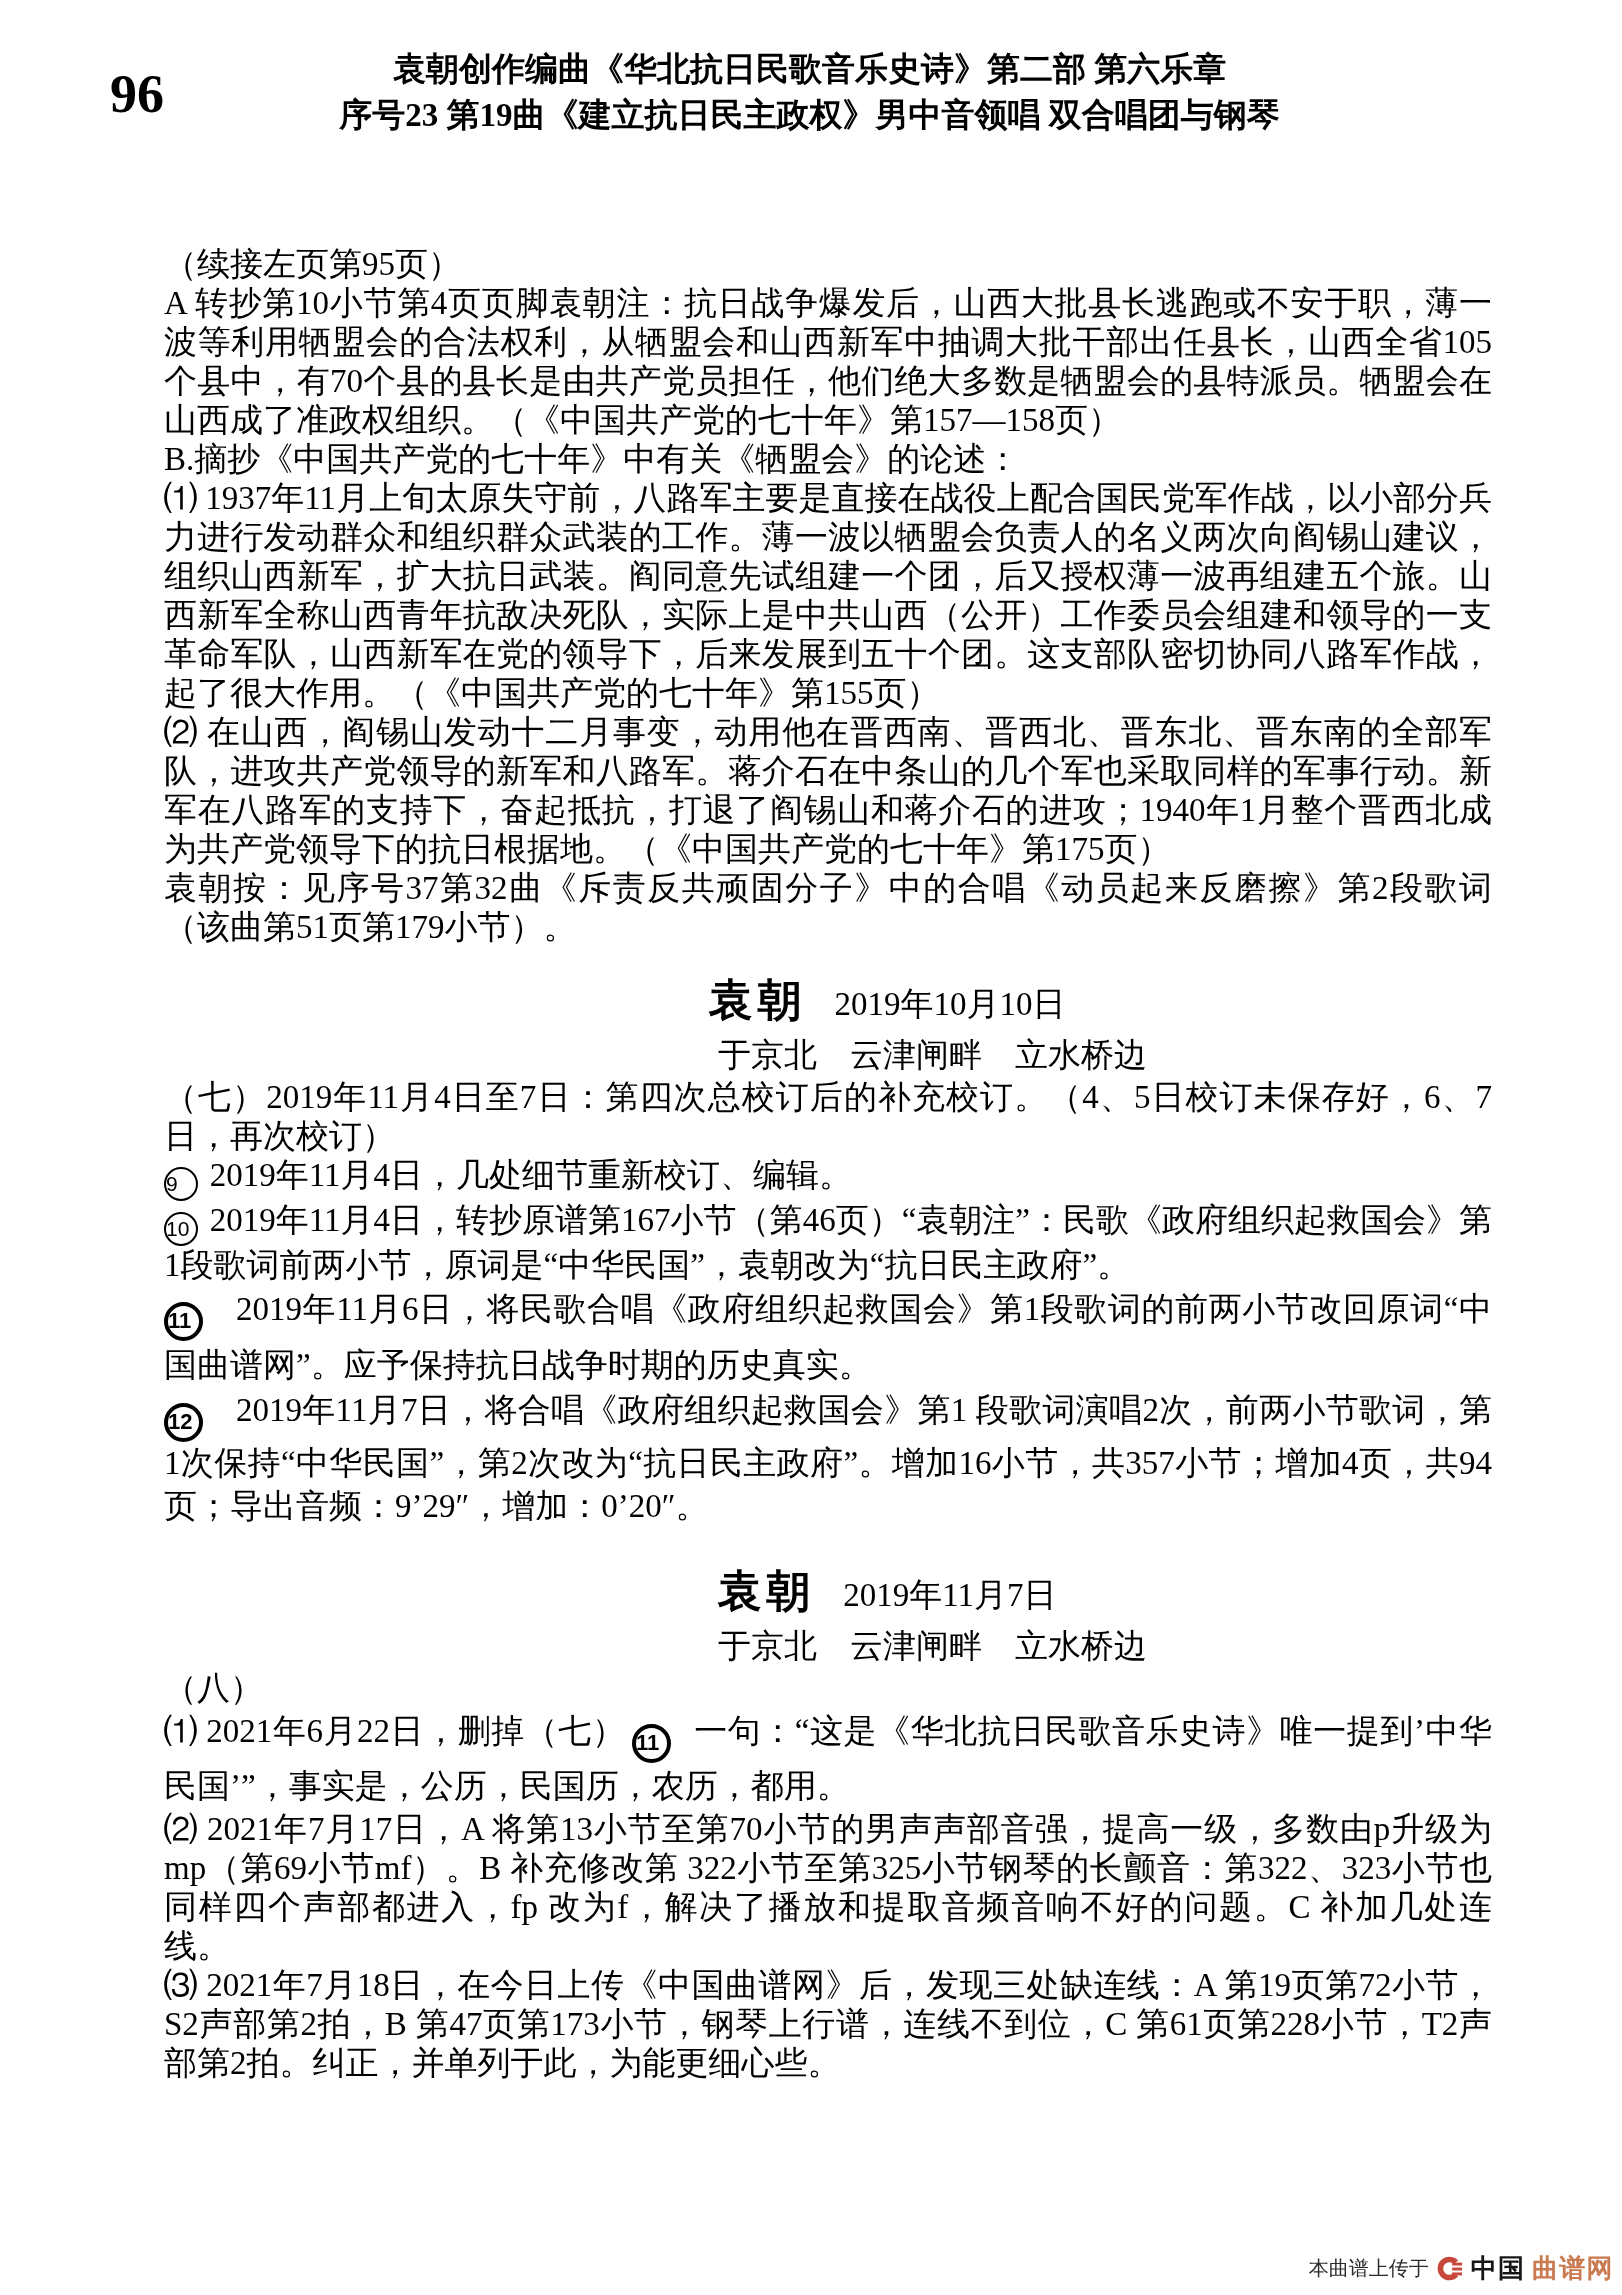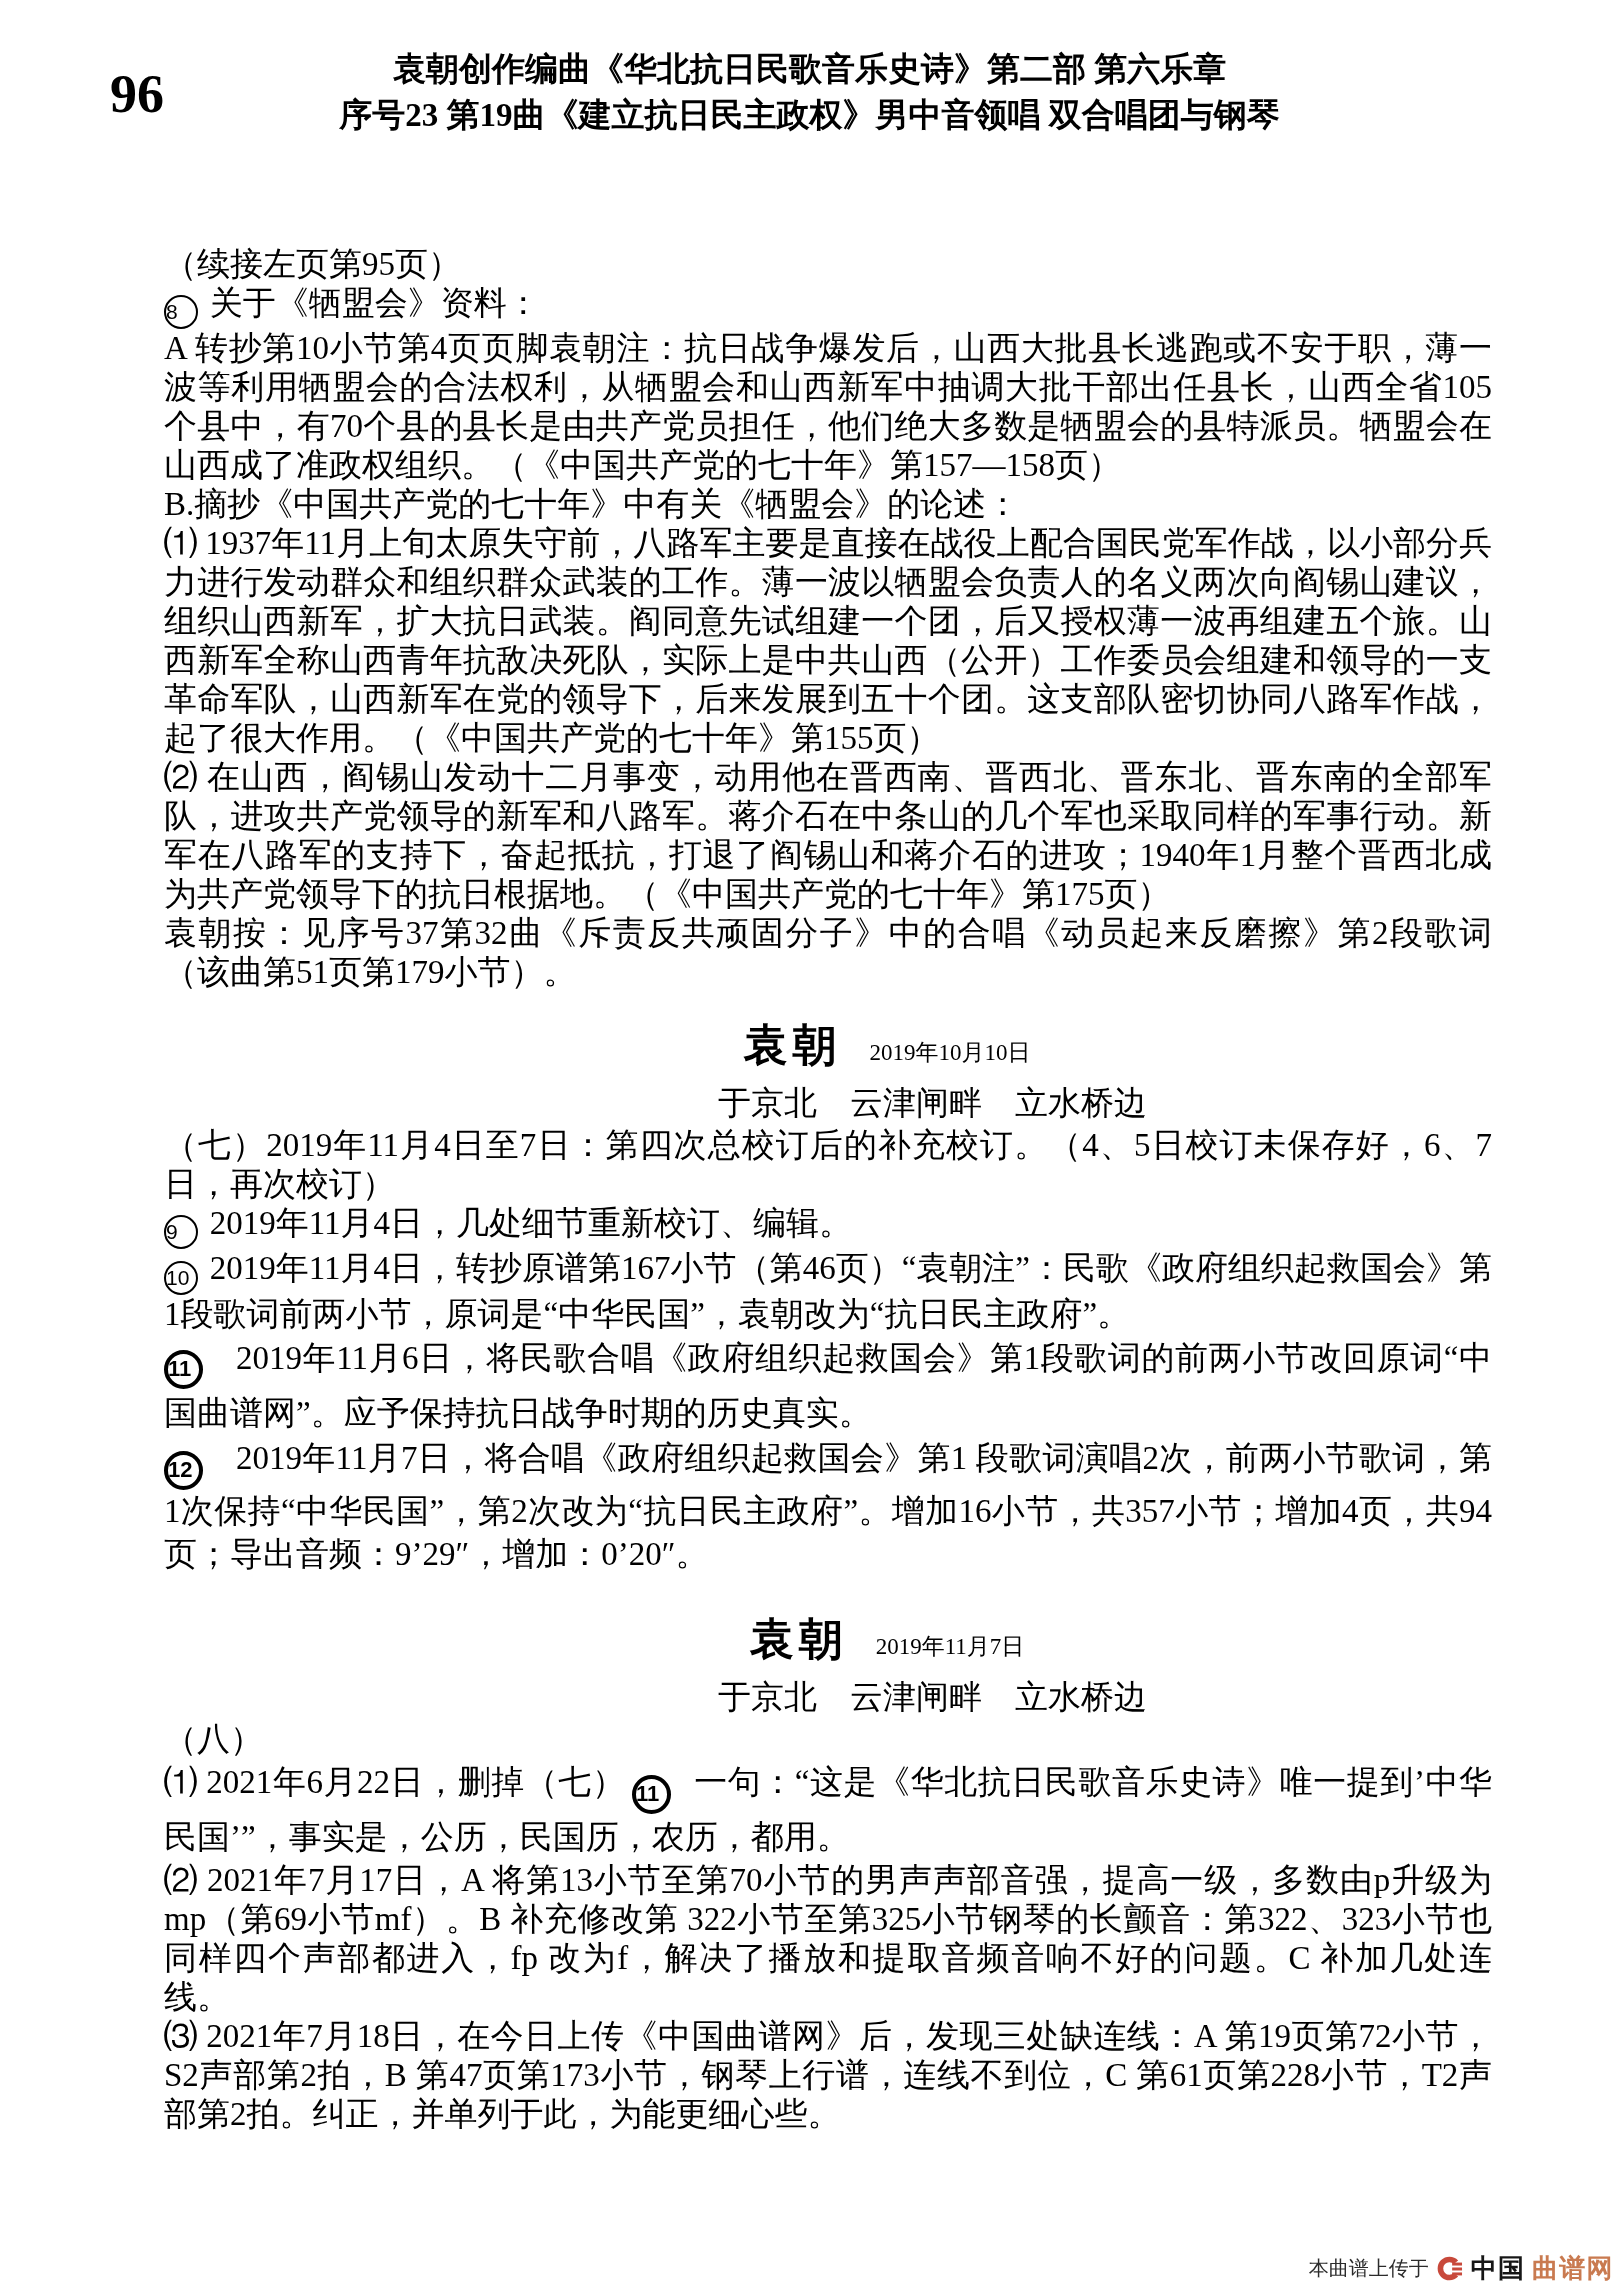--- a/index.html
+++ b/index.html
@@ -12,21 +12,21 @@
         line-height:39px;text-align:justify;text-align-last:left;}
   .content p{margin:0;}
   .badge{display:inline-block;box-sizing:border-box;width:34px;height:34px;line-height:29px;
         border:2px solid #000;border-radius:50%;text-align:center;font-size:21px;
         vertical-align:-5.2px;font-family:"Liberation Sans","DejaVu Sans",sans-serif;margin-right:11.8px;}
   .badge.bold{width:39px;height:39px;border-width:4.6px;font-weight:bold;font-size:22px;
         line-height:29px;margin-right:33px;vertical-align:-7.9px;}
   .badge.inline{margin:0 14.4px 0 6.5px;}
   .sig{margin-top:26px;text-align:center;text-align-last:center;padding-left:118px;line-height:55px;}
   .sig .name{font-size:44px;font-weight:bold;letter-spacing:5.2px;margin-top:47px;}
-  .sig .date{font-size:23px;margin-left:27.5px;}
+  .sig .date{font-size:33px;margin-left:27.5px;}
   .sig-place{text-align:center;text-align-last:center;padding-left:209px;font-size:33px;line-height:46px;}
   .sec7-intro{margin-top:22px;}
   .item11{margin-top:16.4px;line-height:48px;}
   .item12{margin-top:19.6px;line-height:43px;}
   .sig2{margin-top:36px;text-align:center;}
   .sec8-title{margin-top:29.4px;}
   .sec8-item1{margin-top:58px;line-height:47px;}
   .watermark{position:absolute;right:9.2px;bottom:9.2px;display:flex;align-items:center;gap:6.5px;
         font-family:"Liberation Sans","DejaVu Sans",sans-serif;}
   .wm-prefix{font-size:20px;color:#2b2b2b;}
@@ -42,21 +42,20 @@
 
   <div class="doc-header">
     <div>袁朝创作编曲《华北抗日民歌音乐史诗》第二部 第六乐章</div>
     <div>序号23 第19曲《建立抗日民主政权》男中音领唱 双合唱团与钢琴</div>
   </div>
 
   <div class="content">
 
     <p>（续接左页第95页）</p>
 
-    <p><span class="badge">8</span><span>关于《牺盟会》资料：</span></p>
 
     <p>A 转抄第10小节第4页页脚袁朝注：抗日战争爆发后，山西大批县长逃跑或不安于职，薄一波等利用牺盟会的合法权利，从牺盟会和山西新军中抽调大批干部出任县长，山西全省105个县中，有70个县的县长是由共产党员担任，他们绝大多数是牺盟会的县特派员。牺盟会在山西成了准政权组织。（《中国共产党的七十年》第157—158页）</p>
 
     <p>B.摘抄《中国共产党的七十年》中有关《牺盟会》的论述：</p>
 
     <p>⑴ 1937年11月上旬太原失守前，八路军主要是直接在战役上配合国民党军作战，以小部分兵力进行发动群众和组织群众武装的工作。薄一波以牺盟会负责人的名义两次向阎锡山建议，组织山西新军，扩大抗日武装。阎同意先试组建一个团，后又授权薄一波再组建五个旅。山西新军全称山西青年抗敌决死队，实际上是中共山西（公开）工作委员会组建和领导的一支革命军队，山西新军在党的领导下，后来发展到五十个团。这支部队密切协同八路军作战，起了很大作用。（《中国共产党的七十年》第155页）</p>
 
     <p>⑵ 在山西，阎锡山发动十二月事变，动用他在晋西南、晋西北、晋东北、晋东南的全部军队，进攻共产党领导的新军和八路军。蒋介石在中条山的几个军也采取同样的军事行动。新军在八路军的支持下，奋起抵抗，打退了阎锡山和蒋介石的进攻；1940年1月整个晋西北成为共产党领导下的抗日根据地。（《中国共产党的七十年》第175页）</p>
 
     <p>袁朝按：见序号37第32曲《斥责反共顽固分子》中的合唱《动员起来反磨擦》第2段歌词（该曲第51页第179小节）。</p>

